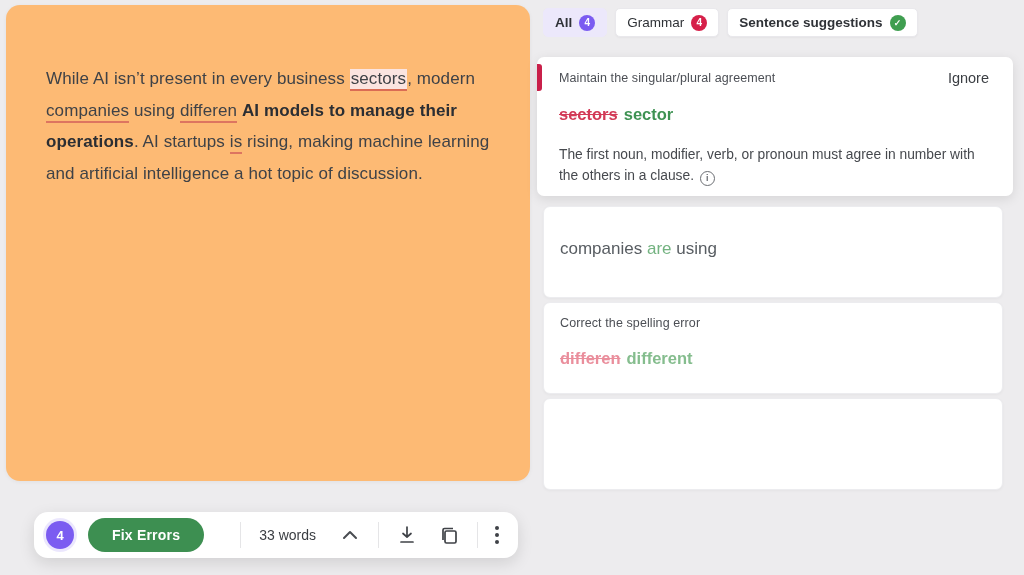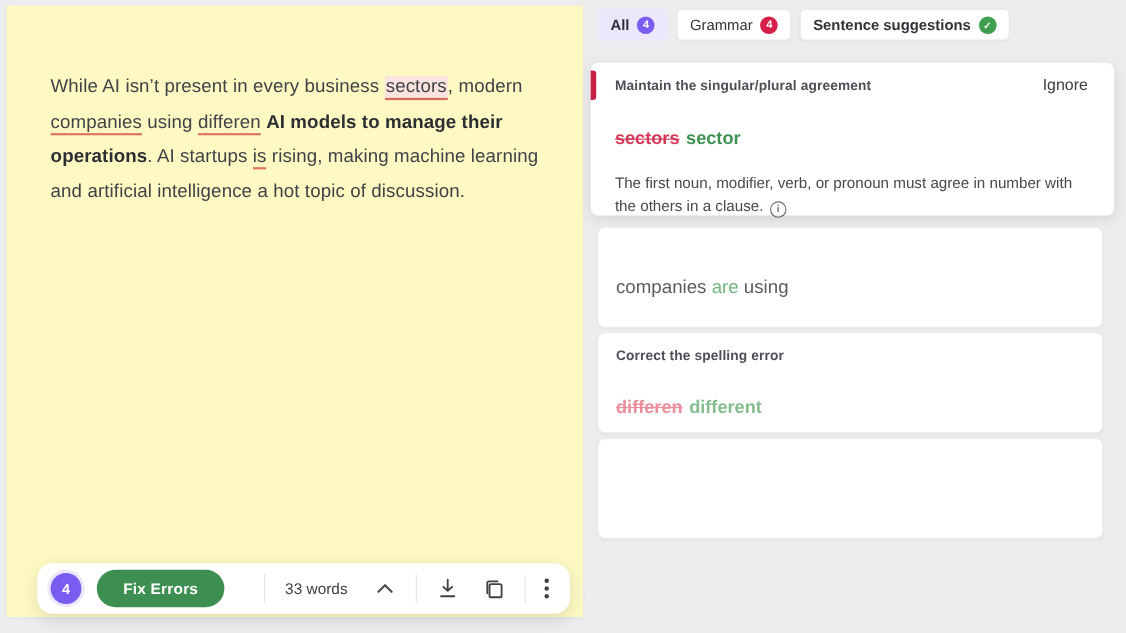--- a/index.html
+++ b/index.html
@@ -7,22 +7,22 @@
     font-family:"Liberation Sans", sans-serif;
     background:#edecee;
     width:1024px;height:575px;
     position:relative;overflow:hidden;
     color:#3f4247;
   }
   .stage{position:absolute;inset:0;width:1024px;height:575px;}
 
   
   .editor-panel{
-    position:absolute;left:6px;top:5px;width:524px;height:556px;
-    background:#fef9c3;border-radius:0;
+    position:absolute;left:6px;top:5px;width:524px;height:476px;
+    background:#fdba74;border-radius:14px;
     box-shadow:0 1px 4px rgba(0,0,0,0.05);
   }
   .editor-text{
     position:absolute;left:40px;top:58px;width:452px;
     font-size:17px;line-height:31.5px;color:#3f4247;
     letter-spacing:.1px;
   }
   .seg-bold{font-weight:700;color:#2b2e33;}
   .err{
     border-bottom:2px solid #dd7560;padding-bottom:1px;cursor:pointer;
@@ -96,26 +96,26 @@
   }
   .card-secondary{
     left:543px;width:460px;height:92px;
     border:1px solid #ececef;box-shadow:0 1px 3px rgba(0,0,0,0.04);
     padding:13px 20px 0 16px;
   }
   .card-2{top:206px;}
   .card-3{top:302px;}
   .card-4{top:398px;}
   .card-head{display:flex;align-items:flex-start;justify-content:space-between;}
-  .card-title{font-size:12.5px;font-weight:700;color:#4c4f55;letter-spacing:.1px;}
+  .card-title{font-size:12.5px;font-weight:400;color:#4c4f55;letter-spacing:.1px;}
   .ignore-btn{
     background:none;border:none;padding:0;cursor:pointer;
     font-family:inherit;font-size:14.5px;color:#3b3e43;margin-top:-1px;
   }
-  .diff{margin-top:31px;font-size:16.5px;}
+  .diff{margin-top:19px;font-size:16.5px;}
   .removed{color:#d23a57;text-decoration:line-through;font-weight:700;margin-right:6px;}
   .added{color:#3e9253;font-weight:700;}
   .diff-plain{font-weight:400;color:#585d62;font-size:17px;}
   .diff-plain .added{font-weight:400;color:#74b381;}
   .muted .removed{color:#ea8e9c;}
   .muted .added{color:#85bd8e;}
   .explanation{
     margin:20px 0 0 0;font-size:13.8px;line-height:21px;color:#46494e;max-width:430px;
   }
   .info-icon{

